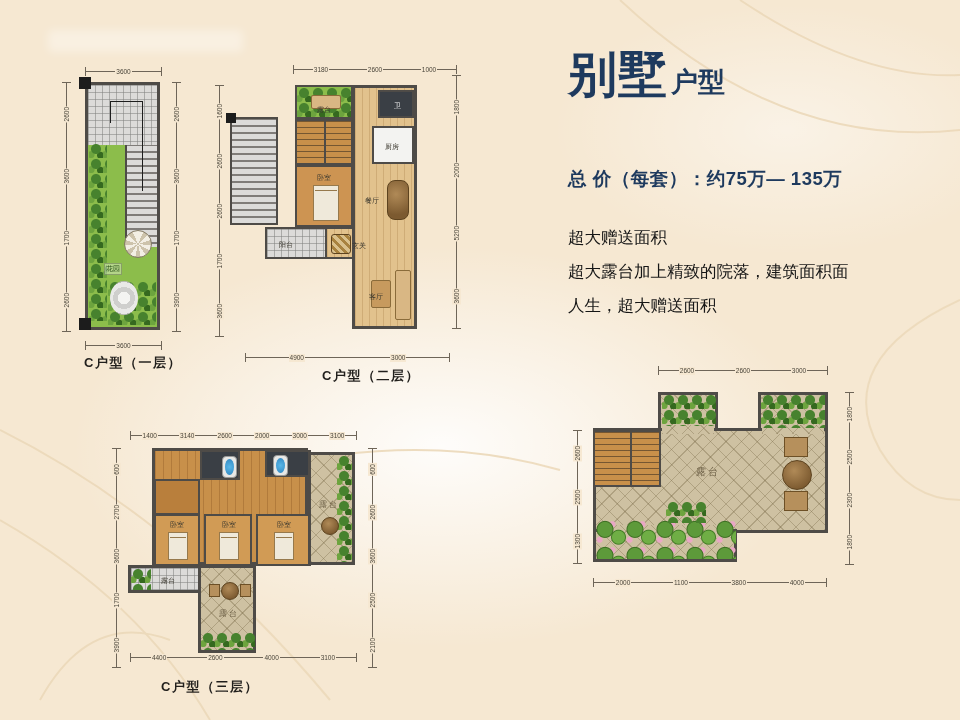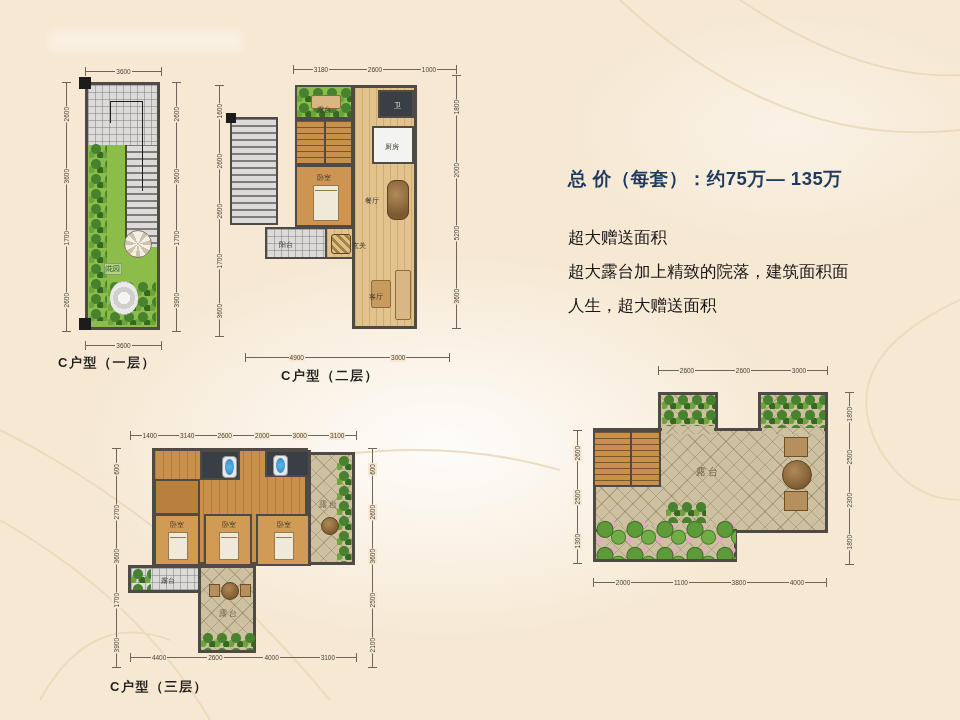--- a/index.html
+++ b/index.html
@@ -22,21 +22,21 @@
   .title-row{position:absolute;left:568px;top:50px;display:flex;align-items:flex-end;color:#1e3a5e;}
   .title-main{font-size:49px;font-weight:900;line-height:1;letter-spacing:1px;}
   .title-suffix{font-size:27px;font-weight:800;line-height:1;margin:0 0 3px 3px;}
   .spec{position:absolute;left:568px;width:360px;color:#1e3a5e;font-size:18.5px;font-weight:800;letter-spacing:.5px;}
   .spec1{top:129px;}
   .spec2{top:166px;}
   .desc{position:absolute;left:568px;top:220px;width:360px;color:#161616;font-size:16.5px;line-height:34px;font-weight:500;}
 
   
   .plan{position:absolute;}
-  .caption{position:absolute;font-weight:bold;color:#211f1c;font-size:13px;letter-spacing:1.5px;white-space:nowrap;}
+  .caption{position:absolute;font-weight:bold;color:#211f1c;font-size:13px;text-align:center;letter-spacing:1.5px;white-space:nowrap;}
   .caption-big{font-size:19px;letter-spacing:2px;}
   .dim-h{position:absolute;height:9px;display:flex;justify-content:space-around;align-items:center;
     background:linear-gradient(#6e6558,#6e6558) center/100% 1px no-repeat;
     border-left:1px solid #6e6558;border-right:1px solid #6e6558;}
   .dim-v{position:absolute;width:9px;display:flex;flex-direction:column;justify-content:space-around;align-items:center;
     background:linear-gradient(#6e6558,#6e6558) center/1px 100% no-repeat;
     border-top:1px solid #6e6558;border-bottom:1px solid #6e6558;}
   .dim-h span{font-size:6.5px;color:#494439;background:#f6e8d2;line-height:8px;padding:0 1px;}
   .dim-v span{writing-mode:vertical-rl;transform:rotate(180deg);font-size:6.5px;color:#494439;background:#f6e8d2;line-height:9px;padding:1px 0;}
 
@@ -96,20 +96,24 @@
       <path d="M 960 300 Q 830 360 880 450 Q 910 500 960 500"></path>
       <path d="M 0 430 Q 180 520 330 700"></path>
       <path d="M 0 520 Q 140 600 210 720"></path>
       <path d="M 40 700 Q 90 610 170 640"></path>
       <path d="M 260 470 Q 420 430 560 470"></path>
     </g>
   </svg>
 
   <div class="watermark"></div>
 
+  <div class="title-row">
+    <span class="title-main">别墅</span>
+    <span class="title-suffix">户型</span>
+  </div>
   <div class="spec spec2">总 价（每套）：约75万— 135万</div>
   <div class="desc">
     <div>超大赠送面积</div>
     <div>超大露台加上精致的院落，建筑面积面</div>
     <div>人生，超大赠送面积</div>
   </div>
 
   <div class="plan" style="left:58px;top:58px;width:180px;height:322px;">
     <div class="dim-h" style="left:27px;top:9px;width:75px;">
         <span>3600</span>

